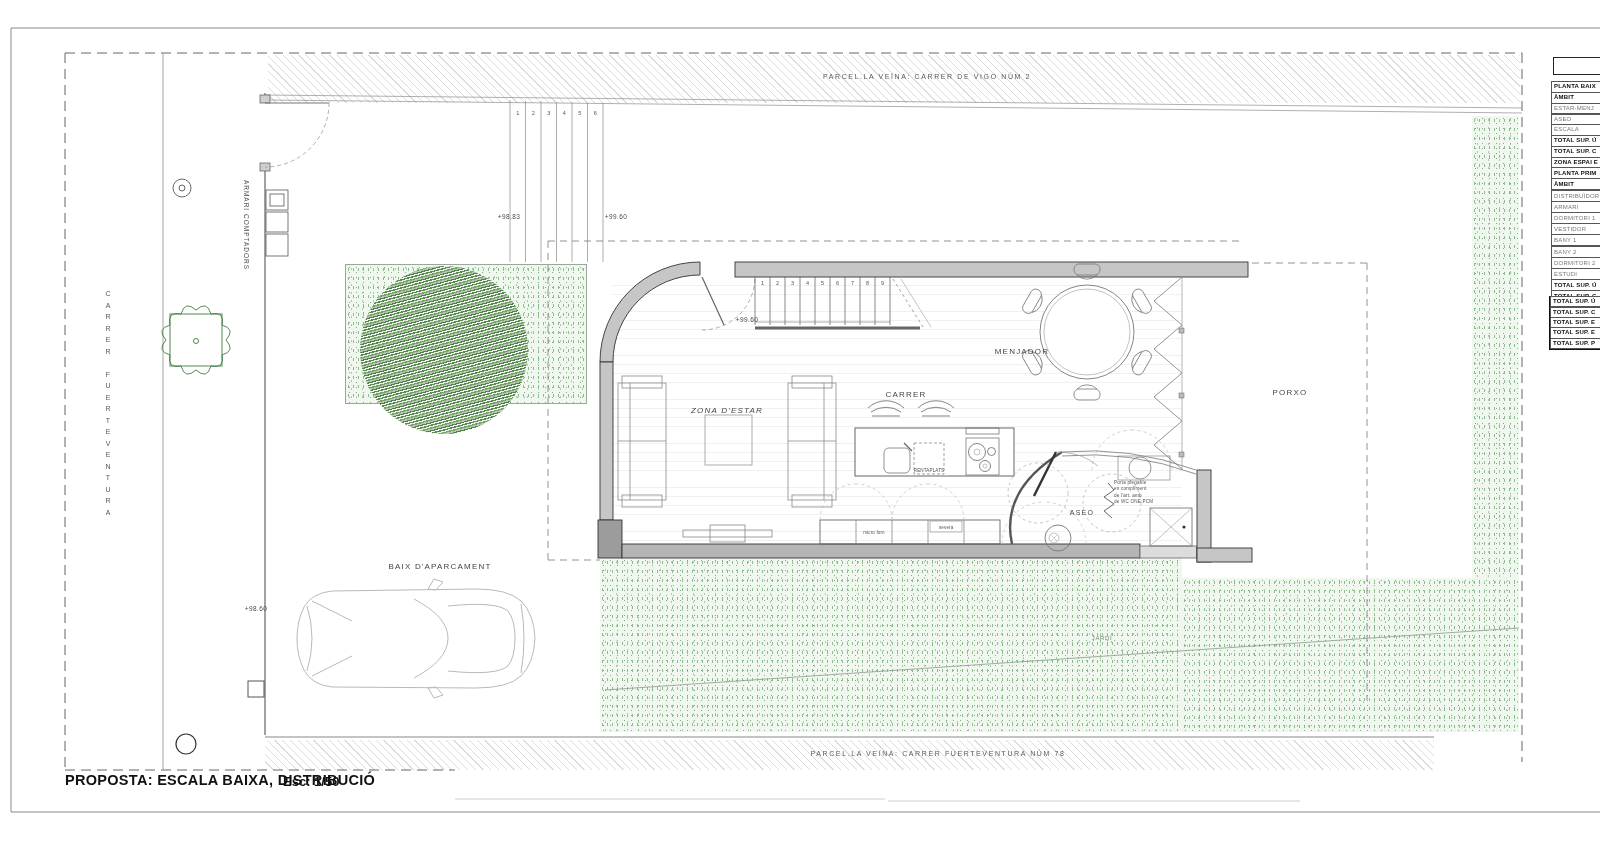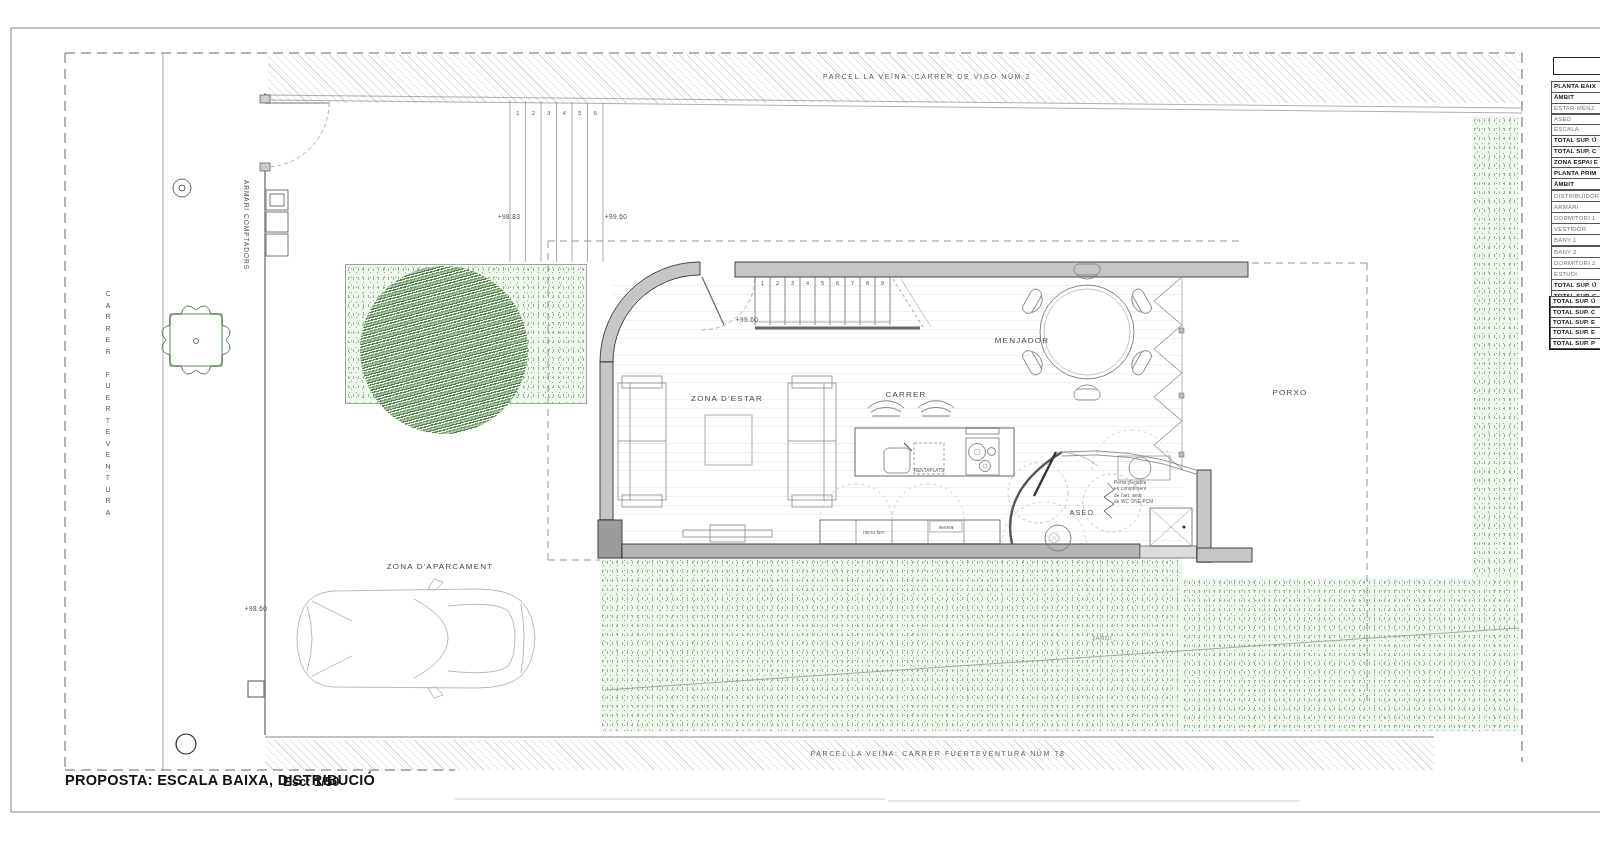--- a/index.html
+++ b/index.html
@@ -234,26 +234,26 @@
       <path d="M521,604 Q527,638 521,673"></path>
       <path d="M428,589 L434,579 L443,582 L436,590 Z M428,688 L434,698 L443,695 L436,687 Z"></path>
     </g>
   </svg>
 
   <div class="lbl neigh c" style="left:927px;top:76px;">PARCEL.LA VEÏNA: CARRER DE VIGO NÚM 2</div>
   <div class="lbl neigh c" style="left:938px;top:753px;">PARCEL.LA VEÏNA: CARRER FUERTEVENTURA NÚM 78</div>
   <div class="lbl vert c" style="left:108px;top:405px;">CARRER FUERTEVENTURA</div>
   <div class="lbl vert2 c" style="left:246px;top:225px;">ARMARI COMPTADORS</div>
 
-  <div class="lbl room c" style="left:727px;top:398px;">ZONA D'ESTAR</div>
+  <div class="lbl room c" style="left:727px;top:410px;font-style:italic;">ZONA D'ESTAR</div>
   <div class="lbl room c" style="left:906px;top:394px;">CARRER</div>
-  <div class="lbl room c" style="left:1022px;top:340px;">MENJADOR</div>
+  <div class="lbl room c" style="left:1022px;top:351px;">MENJADOR</div>
   <div class="lbl room c" style="left:1082px;top:512px;font-size:7px;">ASEO</div>
   <div class="lbl room c" style="left:1290px;top:392px;">PORXO</div>
-  <div class="lbl room c" style="left:440px;top:566px;">ZONA D'APARCAMENT</div>
+  <div class="lbl room c" style="left:440px;top:566px;">BAIX D'APARCAMENT</div>
   <div class="lbl c" style="left:1102px;top:638px;font-size:6px;color:#7a8a7a;letter-spacing:.6px;">JARDÍ</div>
 
   <div class="lbl small c" style="left:509px;top:216px;">+98.83</div>
   <div class="lbl small c" style="left:616px;top:216px;">+99.60</div>
   <div class="lbl small c" style="left:747px;top:319px;">+99.60</div>
   <div class="lbl small c" style="left:256px;top:608px;">+98.60</div>
 
   <div class="lbl klabel c" style="left:929px;top:470px;">RENTAPLATS</div>
   <div class="lbl klabel c" style="left:874px;top:532px;width:30px;white-space:normal;">micro forn</div>
   <div class="lbl klabel c" style="left:946px;top:527px;">nevera</div>

